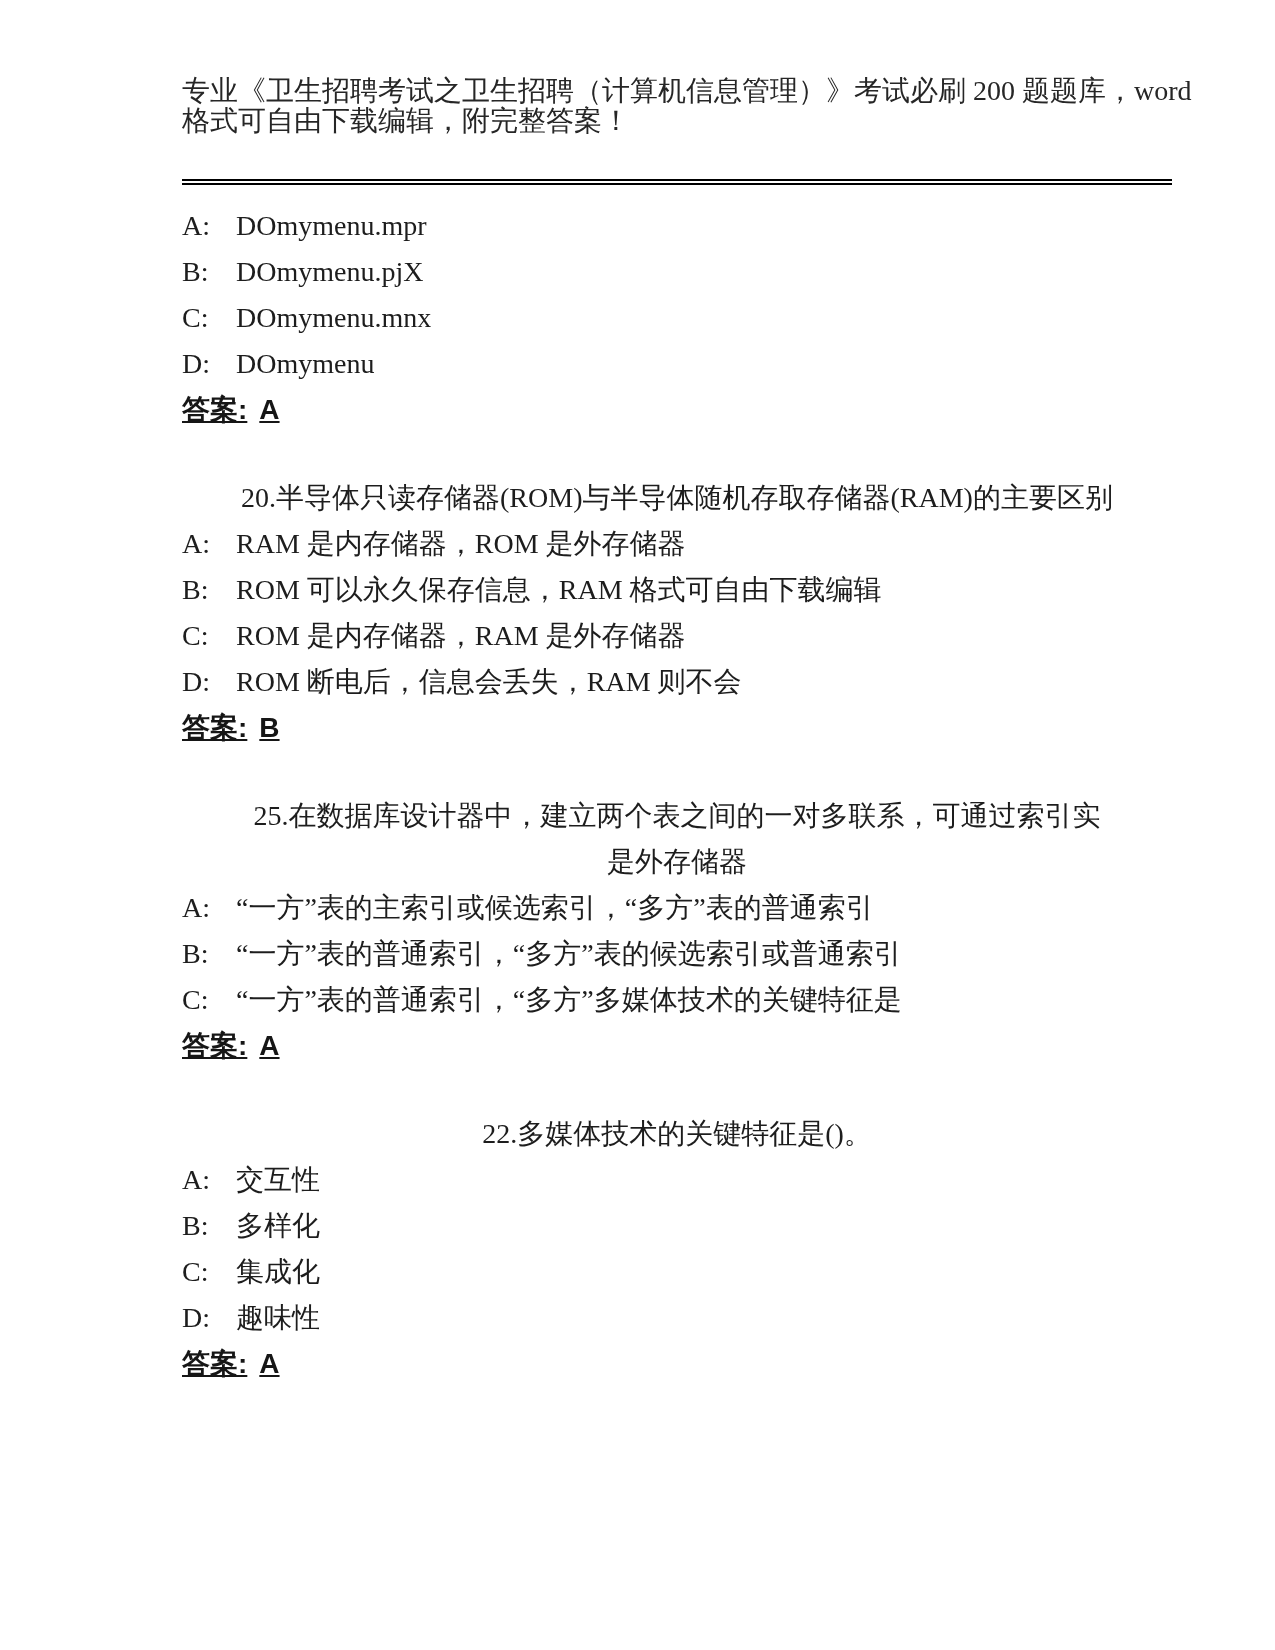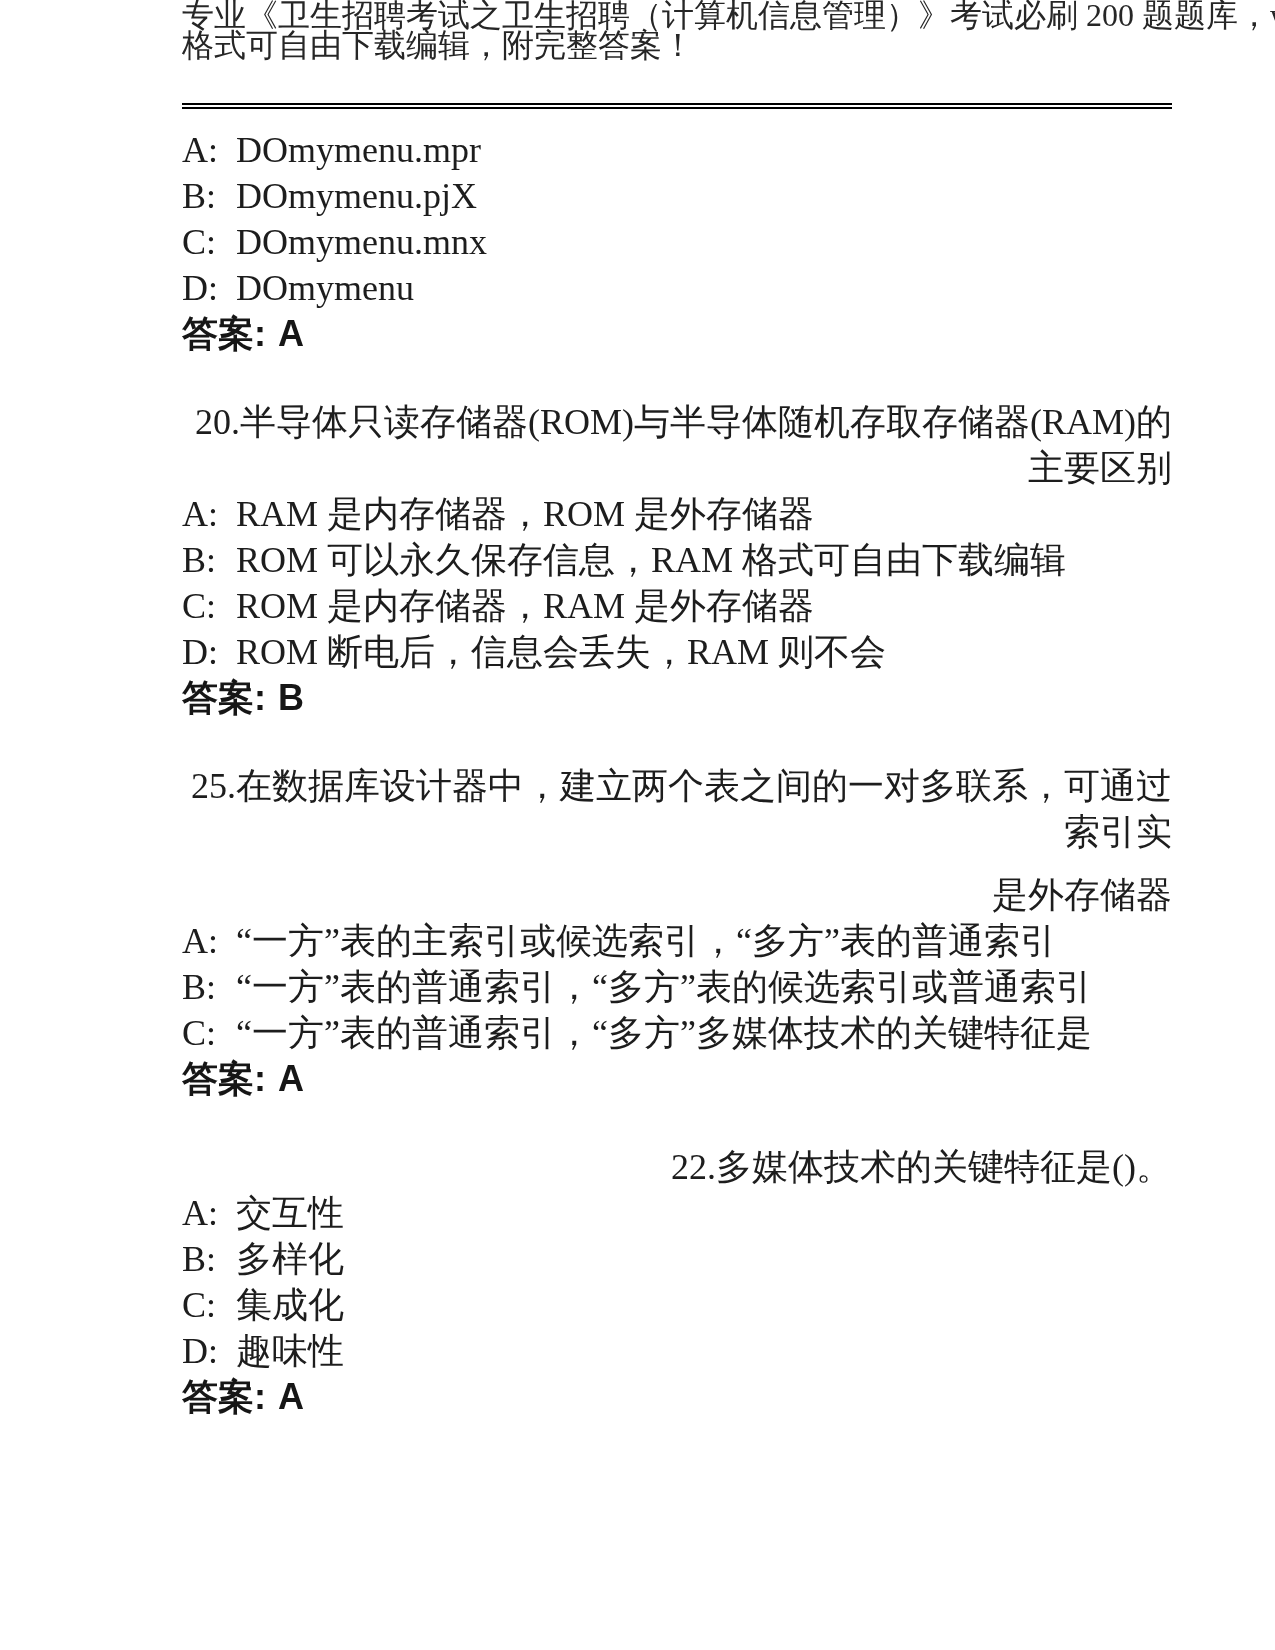--- a/index.html
+++ b/index.html
@@ -15,54 +15,56 @@
     overflow: hidden;
     font-family: "Liberation Serif", "DejaVu Serif", serif;
     color: #1d1d1d;
   }
   .content {
     margin-left: 182px;
     width: 990px;
   }
   
   .doc-header {
-    font-size: 32px;
+    padding-top: 76px;
+    font-size: 28px;
     line-height: 30px;
     color: #262626;
   }
   .h-line1 {
     display: flex;
     justify-content: space-between;
     align-items: baseline;
   }
   .h-line1 span { white-space: nowrap; }
   .header-rule {
     margin-top: 43px;
     height: 2px;
     border-top: 2px solid #000000;
     border-bottom: 2px solid #000000;
   }
   
   .doc-body {
     margin-top: 18px;
-    font-size: 36px;
+    font-size: 28px;
     line-height: 46px;
   }
   .block { margin-top: 0; }
   .block + .block { margin-top: 42px; }
-  .stem-line { text-align: right; margin-top: 17px; }
+  .stem-line { text-align: center; }
   .opt-line  { text-align: left; }
   .opt-label {
     display: inline-block;
     min-width: 54px;
   }
   .answer-line {
     font-family: "Liberation Sans", "DejaVu Sans", sans-serif;
     font-weight: 700;
     color: #161616;
+    text-decoration: underline;
   }
   .answer-value { margin-left: 12px; }
 </style>
 </head>
 <body>
 
 <div class="page">
   <div class="content">
 
     <div class="doc-header">

